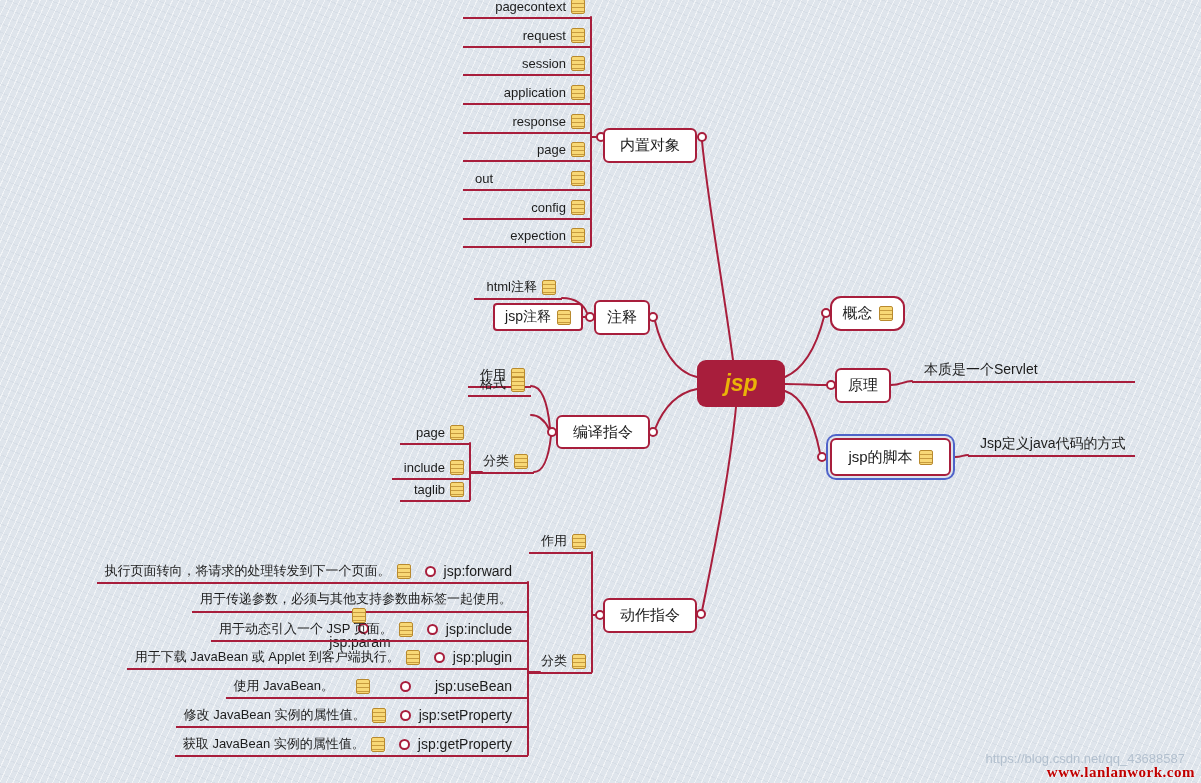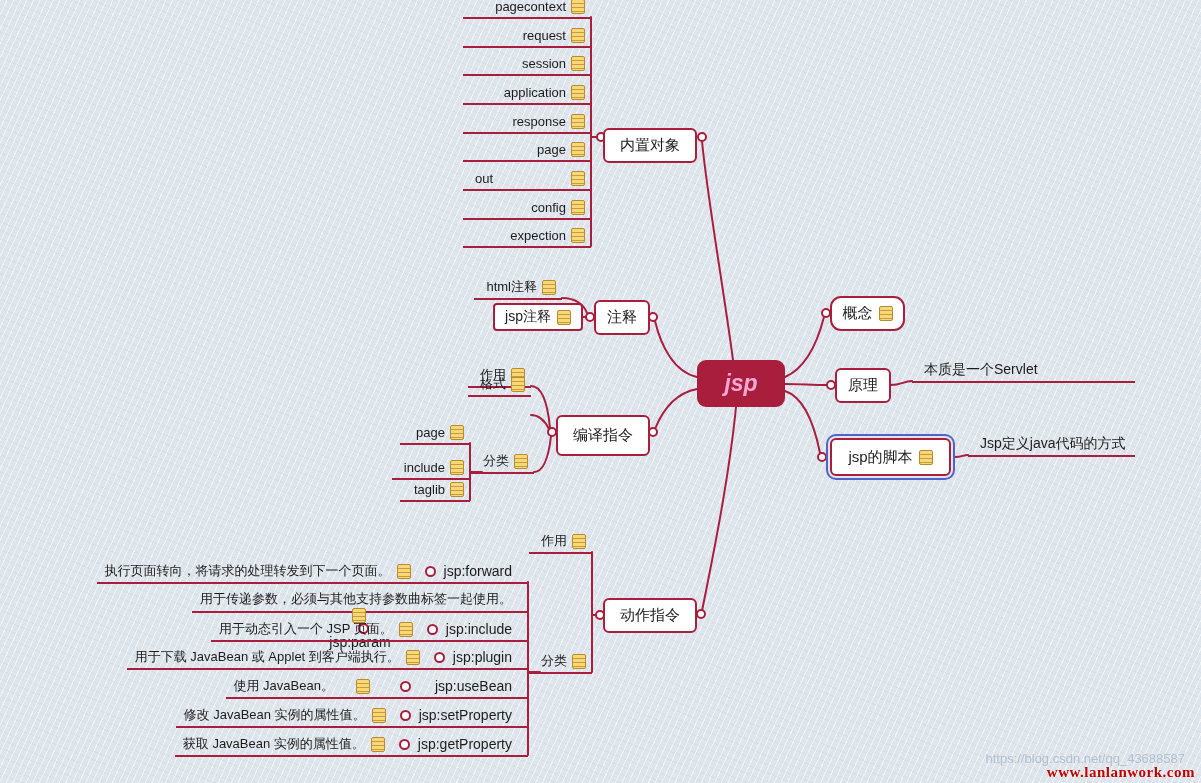--- a/index.html
+++ b/index.html
@@ -14,21 +14,21 @@
   .links{position:absolute;left:0;top:0;}
   .topic-box{
     position:absolute;display:flex;align-items:center;justify-content:center;gap:6px;
     background:#fff;border:2px solid #a81e3c;border-radius:6px;
     font-size:15px;box-sizing:border-box;cursor:default;white-space:nowrap;
   }
   .small-box{height:28px;font-size:14px;border-radius:4px;padding:0 10px;}
   .sel{box-shadow:0 0 0 2px #dfe5ec, 0 0 0 4px #4f63c9;}
   .center-box{
     position:absolute;display:flex;align-items:center;justify-content:center;
-    background:#a81e3c;border-radius:9px;color:#f9a8d4;
+    background:#a81e3c;border-radius:9px;color:#eab308;
     font-size:23px;font-weight:bold;font-style:italic;box-sizing:border-box;
   }
   .u-node{
     position:absolute;display:flex;align-items:center;gap:5px;height:23px;
     border-bottom:2px solid #a81e3c;padding:0 6px 1px 12px;
     font-size:13px;box-sizing:border-box;white-space:nowrap;
   }
   .u-right{justify-content:flex-end;}
   .bw{min-width:128px;}
   .row{
@@ -154,21 +154,21 @@
   </div>
   <div class="u-node u-right" style="right:639px;top:277px;">
     <span>html注释</span>
     <span class="note"></span>
   </div>
   <div class="topic-box small-box" style="right:618px;top:303px;">
     <span>jsp注释</span>
     <span class="note"></span>
   </div>
 
-  <div class="topic-box" style="left:556px;top:415px;width:94px;height:41px;">
+  <div class="topic-box" style="left:556px;top:415px;width:94px;height:34px;">
     <span>编译指令</span>
   </div>
   <div class="u-node u-right" style="right:670px;top:365px;">
     <span>作用</span>
     <span class="note"></span>
   </div>
   <div class="u-node u-right" style="right:670px;top:374px;justify-content:flex-end;">
     <span>格式</span>
     <span class="note"></span>
   </div>

